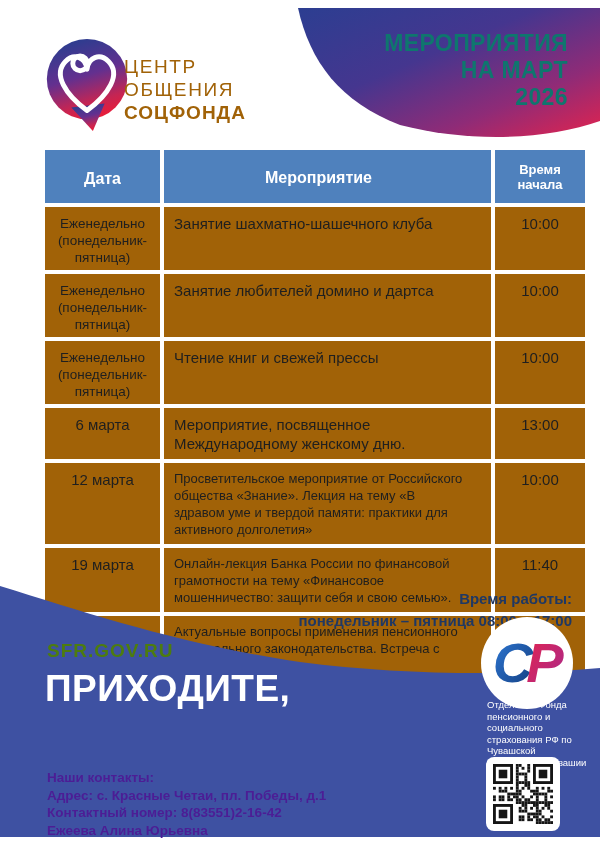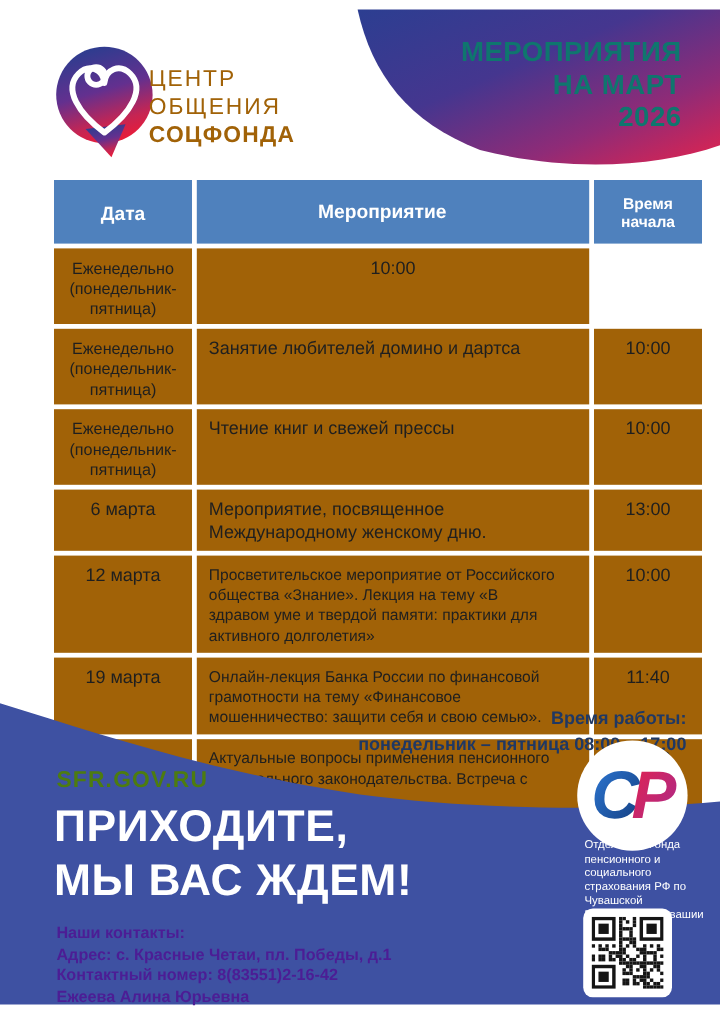--- a/index.html
+++ b/index.html
@@ -88,20 +88,21 @@
 
   <div class="events-table">
     <div class="t-row t-head">
       <div class="cell cell-date">Дата</div>
       <div class="cell cell-event">Мероприятие</div>
       <div class="cell cell-time">Время начала</div>
     </div>
     <div class="t-body">
         <div class="t-row">
           <div class="cell cell-date">Еженедельно (понедельник-пятница)</div>
+          <div class="cell cell-event">Занятие шахматно-шашечного клуба</div>
           <div class="cell cell-time">10:00</div>
         </div>
         <div class="t-row">
           <div class="cell cell-date">Еженедельно (понедельник-пятница)</div>
           <div class="cell cell-event">Занятие любителей домино и дартса</div>
           <div class="cell cell-time">10:00</div>
         </div>
         <div class="t-row">
           <div class="cell cell-date">Еженедельно (понедельник-пятница)</div>
           <div class="cell cell-event">Чтение книг и свежей прессы</div>
@@ -149,21 +150,20 @@
     <path d="M0,2 C90,30 180,60 300,78 C400,91 510,92 600,84 L600,253 L0,253 Z" fill="#3e51a2"></path>
     <circle cx="527" cy="79" r="46" fill="#ffffff"></circle>
     <text x="513" y="98" text-anchor="middle" font-size="56" font-weight="bold" font-style="italic" fill="url(#sfrBlue)">С</text>
     <text x="545" y="98" text-anchor="middle" font-size="56" font-weight="bold" font-style="italic" fill="url(#sfrRed)">Р</text>
   </svg>
 
   <div class="site-url">SFR.GOV.RU</div>
 
   <div class="cta">
     <div>ПРИХОДИТЕ,</div>
-    <div>МЫ ВАС ЖДЕМ!</div>
   </div>
 
   <div class="contacts">
     <div>Наши контакты:</div>
     <div>Адрес: с. Красные Четаи, пл. Победы, д.1</div>
     <div>Контактный номер: 8(83551)2-16-42</div>
     <div>Ежеева Алина Юрьевна</div>
   </div>
 
   <div class="department">Отделение Фонда пенсионного и социального страхования РФ по Чувашской Республике - Чувашии</div>

